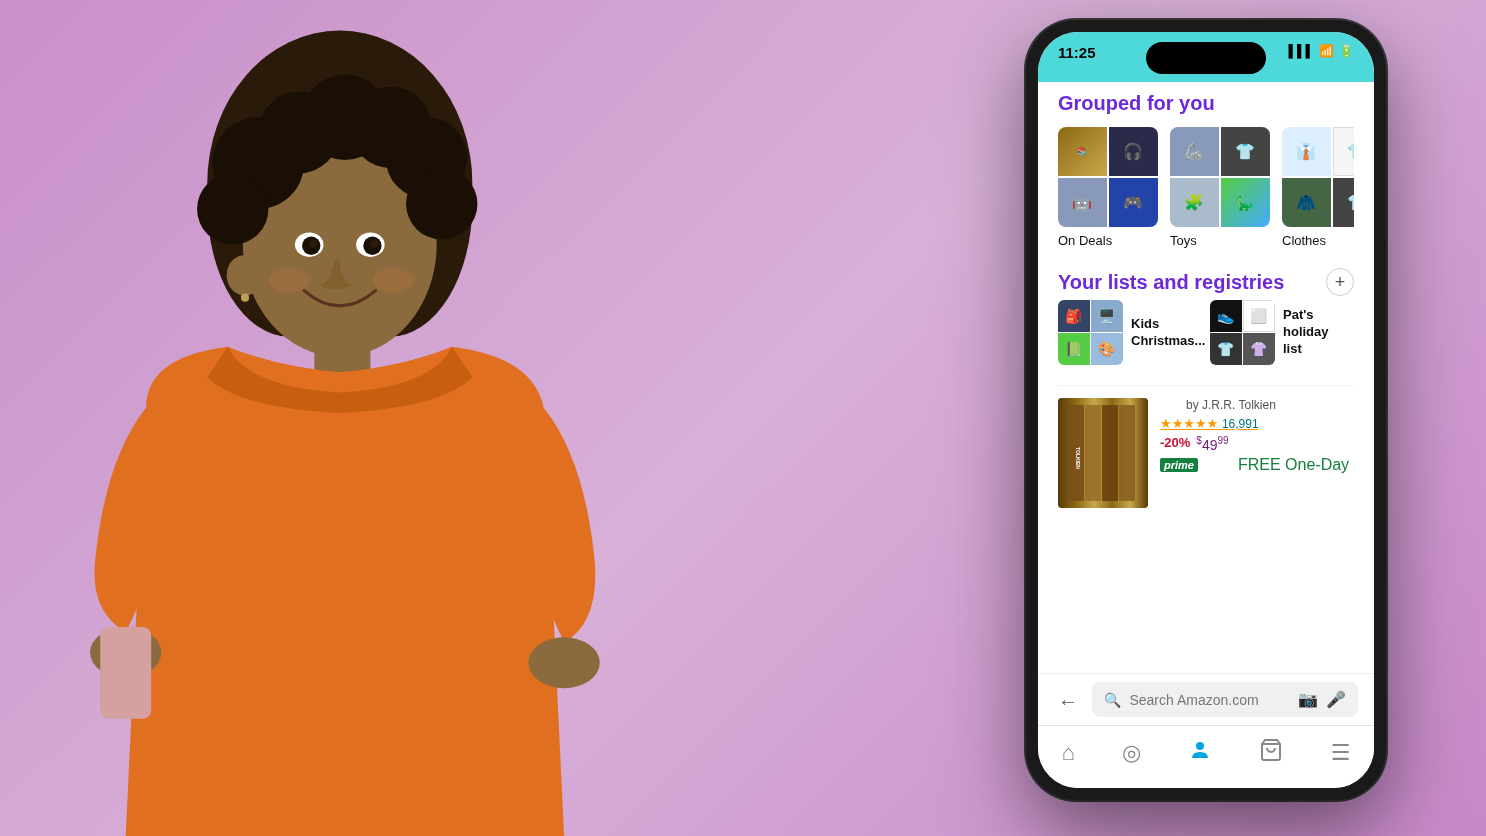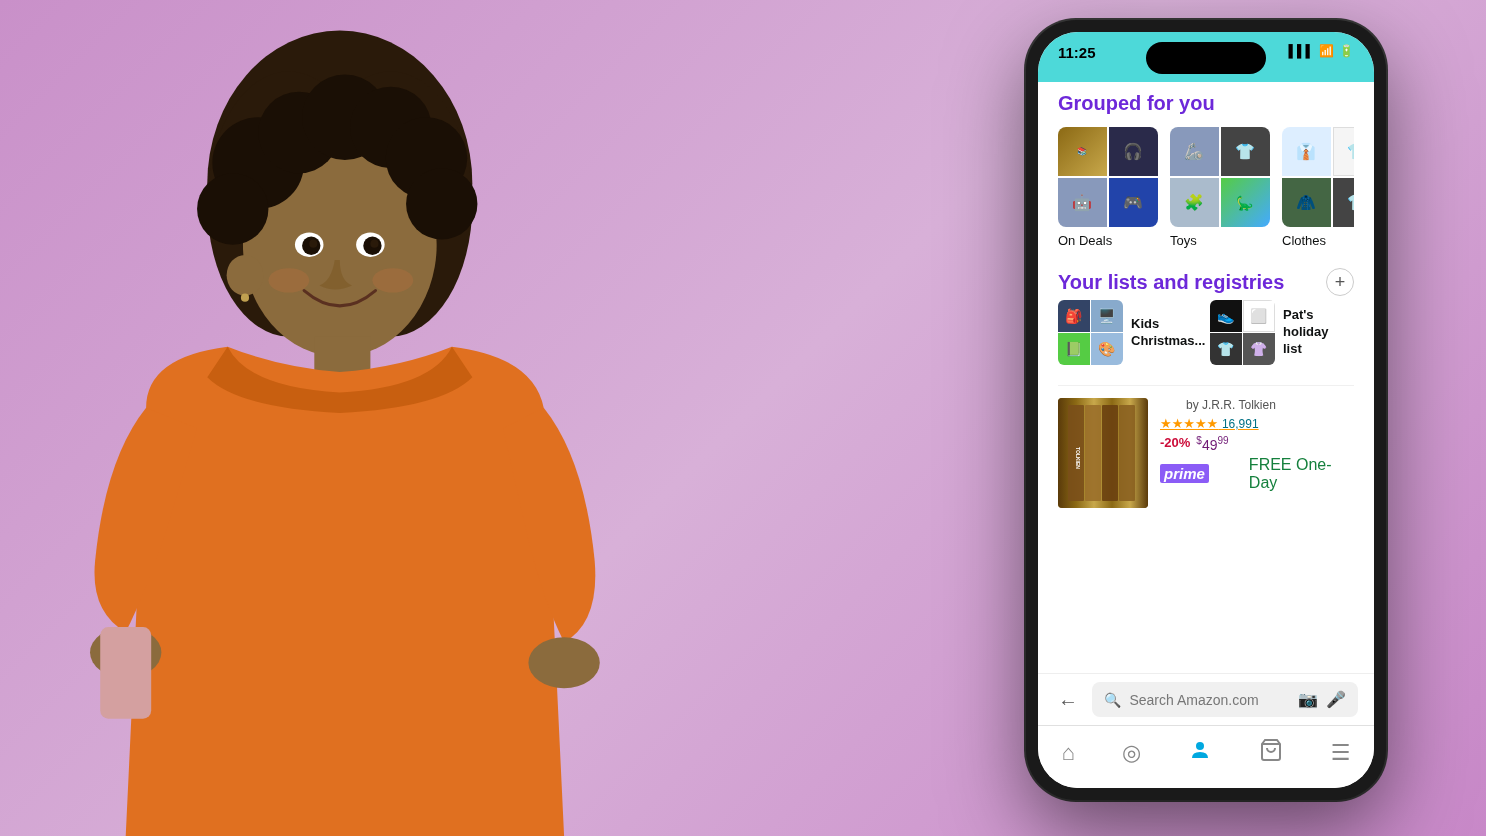--- a/index.html
+++ b/index.html
@@ -348,23 +348,23 @@
     }
 
     .prime-row {
       display: flex;
       align-items: center;
       gap: 4px;
       margin-top: 3px;
     }
 
     .prime-badge {
-      background: #8b5cf6;
+      background: #15803d;
       color: #fff;
-      font-size: 15px;
+      font-size: 11px;
       font-weight: 700;
       padding: 1px 4px;
       border-radius: 2px;
       font-style: italic;
     }
 
     .prime-text {
       font-size: 16px;
       color: #15803d;
       margin-left: 36px;

